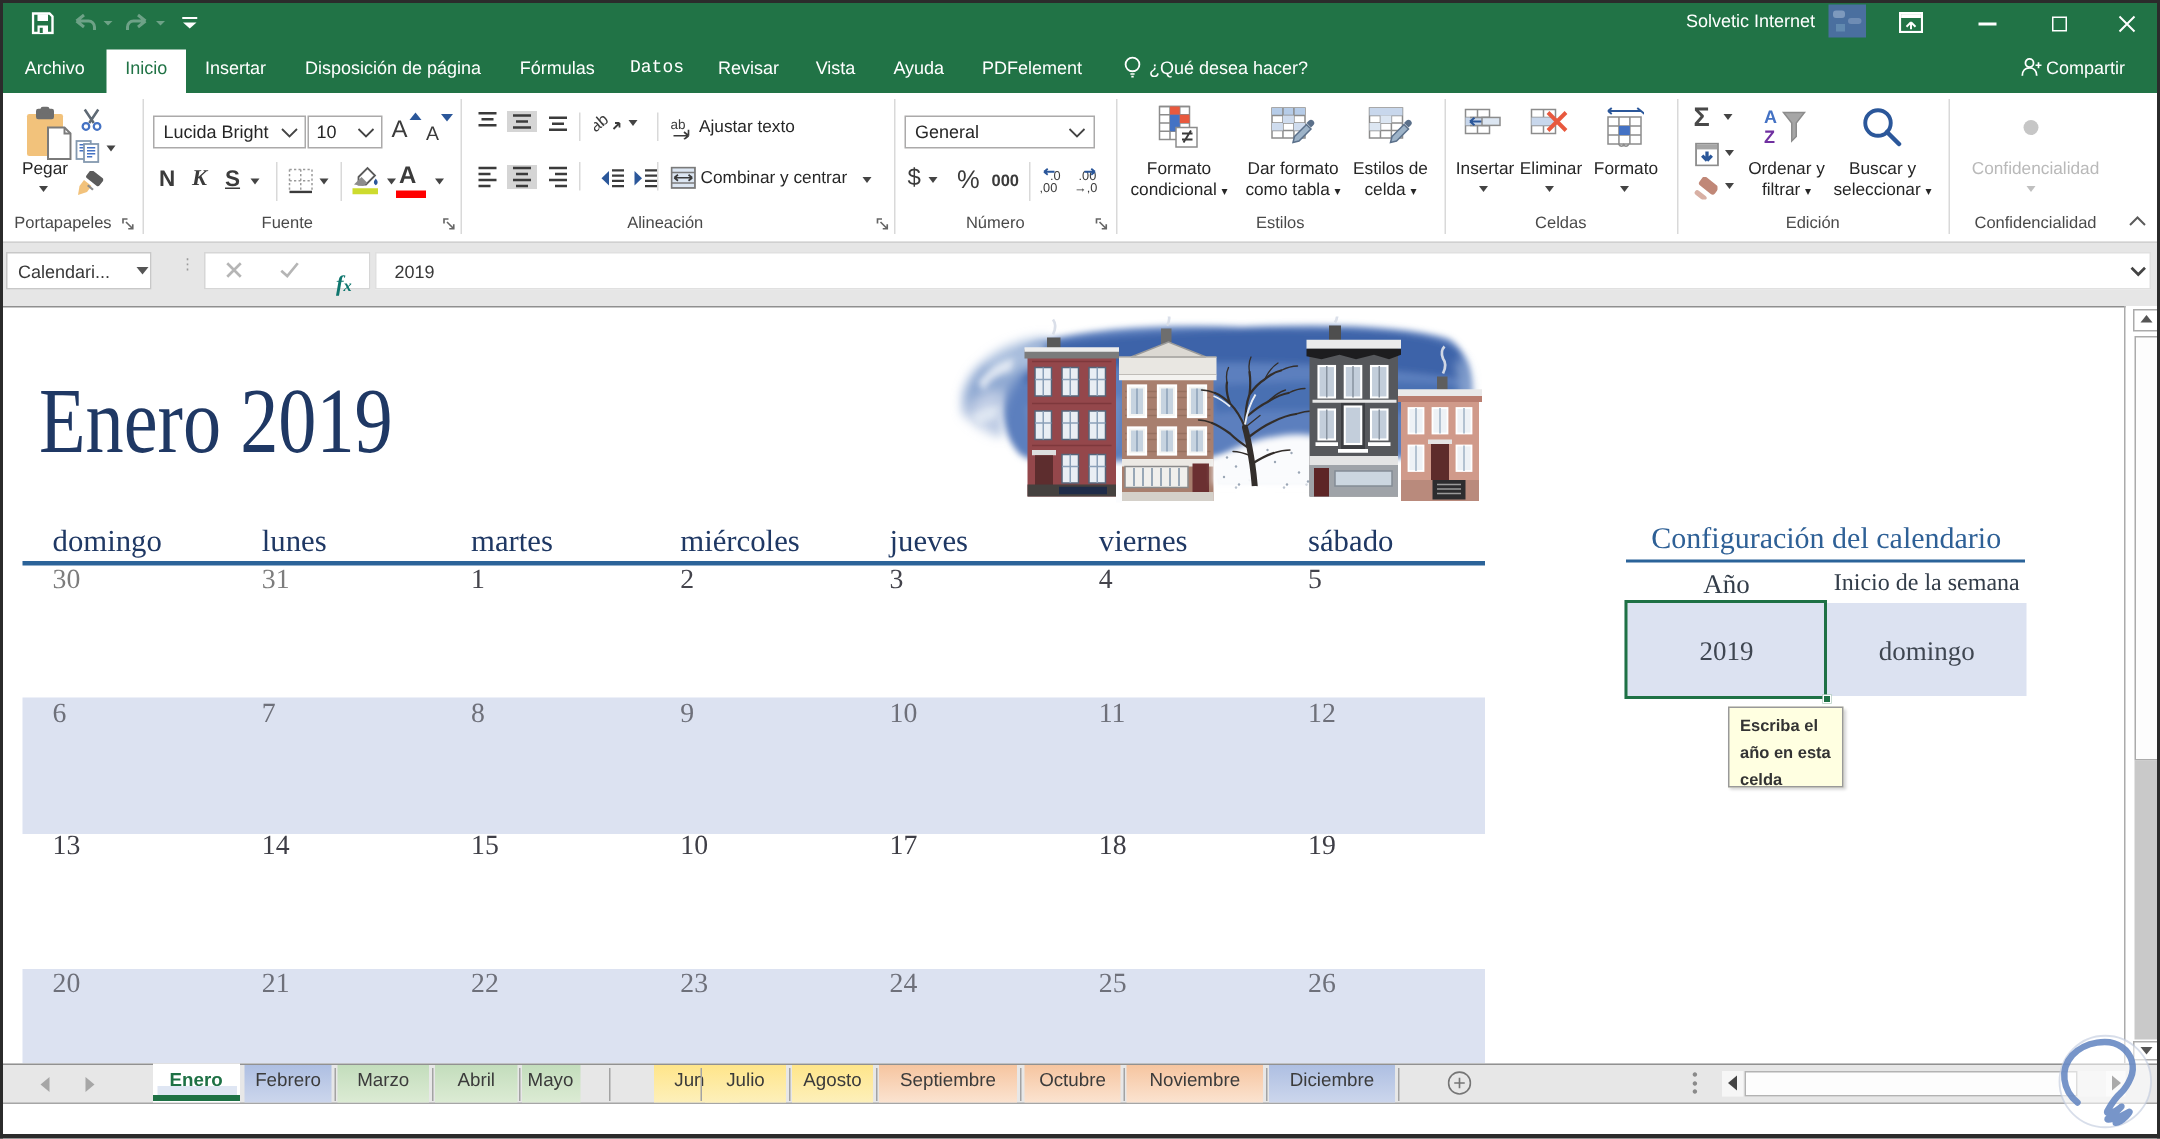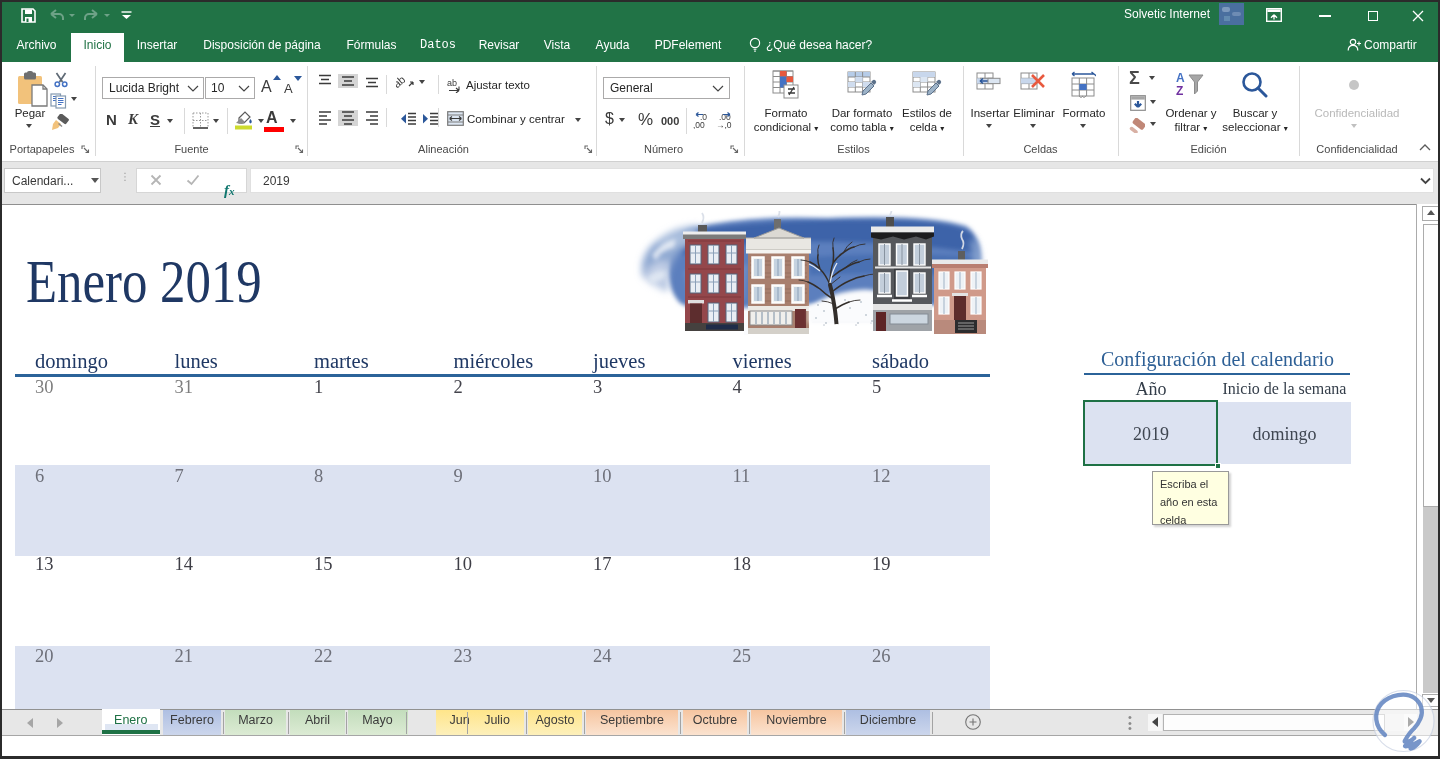--- a/index.html
+++ b/index.html
@@ -630,43 +630,43 @@
     <div class="abs serif" style="left:1084px;top:150px;width:267px;text-align:center;font-size:20px;color:#2e6096;">Configuración del calendario</div>
     <div class="abs" style="left:1084px;top:174.5px;width:266px;height:2.5px;background:#2b6399;"></div>
     <div class="abs serif" style="left:1084px;top:180.8px;width:134px;text-align:center;font-size:18px;color:#333d49;">Año</div>
     <div class="abs serif" style="left:1218px;top:182px;width:133px;text-align:center;font-size:16px;color:#333d49;white-space:nowrap;">Inicio de la semana</div>
     <div class="abs" style="left:1218px;top:204px;width:133px;height:62px;background:#dce2f1;"></div>
     <div class="abs" style="left:1083px;top:202px;width:135px;height:66px;background:#dce2f1;border:2.2px solid #1e7145;"></div>
     <div class="abs serif" style="left:1084px;top:226.3px;width:134px;text-align:center;font-size:18px;color:#3f4651;">2019</div>
     <div class="abs serif" style="left:1218px;top:226.3px;width:133px;text-align:center;font-size:18px;color:#3f4651;">domingo</div>
     <div class="abs" style="left:1215px;top:264.5px;width:6px;height:6px;background:#1e7145;border:1px solid #fff;"></div>
     <div class="abs" style="left:1152px;top:273px;width:77px;height:54px;background:#ffffe1;border:1px solid #999;box-shadow:1.5px 1.5px 2px rgba(0,0,0,0.18);"></div>
-    <div class="abs" style="left:1160px;top:277px;font-size:11px;color:#333;line-height:18px;">Escriba el<br>año en esta<br>celda</div>
+    <div class="abs" style="left:1160px;top:277px;font-size:11px;color:#333;line-height:18px;font-weight:bold;">Escriba el<br>año en esta<br>celda</div>
 
     <div class="abs" style="left:0px;top:6px;width:1417px;height:1px;background:#8f8f8f;"></div>
       <div class="abs" style="left:1416px;top:6px;width:1px;height:505px;background:#ababab;"></div>
     <div class="abs" style="left:1423px;top:309px;width:17px;height:186px;background:#c9c9c9;"></div>
     <div class="abs" style="left:1422px;top:8px;width:18px;height:15px;background:#fff;border:1px solid #ababab;"></div>
     <div class="abs" style="left:1427px;top:12px;width:0;height:0;border-left:4.5px solid transparent;border-right:4.5px solid transparent;border-bottom:5.5px solid #555;"></div>
     <div class="abs" style="left:1423px;top:26px;width:17px;height:283px;background:#fdfdfd;border:1px solid #ababab;"></div>
     <div class="abs" style="left:1422px;top:496px;width:18px;height:13px;background:#fff;border:1px solid #ababab;"></div>
     <div class="abs" style="left:1427px;top:500px;width:0;height:0;border-left:4.5px solid transparent;border-right:4.5px solid transparent;border-top:5.5px solid #555;"></div>
   </div>
 
   <div id="tabbar">
       <div class="abs" style="left:101.5px;top:-1px;width:58.5px;height:2px;background:#fff;"></div>
     <div class="abs" style="left:27px;top:8px;width:0;height:0;border-top:5px solid transparent;border-bottom:5px solid transparent;border-right:6px solid #a6a6a6;"></div>
     <div class="abs" style="left:57px;top:8px;width:0;height:0;border-top:5px solid transparent;border-bottom:5px solid transparent;border-left:6px solid #a6a6a6;"></div>
-    <div class="stab" style="left:101.5px;width:58.5px;background:#fff;color:#1e7145;font-weight:normal;">Enero</div>
+    <div class="stab" style="left:101.5px;width:58.5px;background:#fff;color:#1e7145;font-weight:bold;">Enero</div>
       <div class="abs" style="left:104.5px;top:14px;width:53px;height:6px;background:#dfe6f3;"></div>
     <div class="abs" style="left:101.5px;top:20px;width:58.5px;height:4px;background:#1e7145;"></div>
     <div class="stab" style="left:163px;width:58px;background:linear-gradient(#aebfe2,#ccd6ec);">Febrero</div>
     <div class="stab" style="left:225px;width:61px;background:linear-gradient(#c3ddbc,#dcebd4);">Marzo</div>
     <div class="stab" style="left:290px;width:55px;background:linear-gradient(#c3ddbc,#dcebd4);">Abril</div>
-    <div class="stab" style="left:347.5px;width:60px;background:linear-gradient(#c3ddbc,#dcebd4);">Mayo</div>
+    <div class="stab" style="left:347.5px;width:39px;background:linear-gradient(#c3ddbc,#dcebd4);">Mayo</div>
     <div class="stab" style="left:424px;width:57px;background:linear-gradient(#ffe58a,#fdf0bb);margin-left:12px;">Junio</div>
     <div class="stab" style="left:470px;width:54px;background:linear-gradient(#ffe58a,#fdf0bb);">Julio</div>
     <div class="stab" style="left:528px;width:54px;background:linear-gradient(#ffe58a,#fdf0bb);">Agosto</div>
     <div class="stab" style="left:586px;width:92px;background:linear-gradient(#f6c5a0,#fbe3d0);">Septiembre</div>
     <div class="stab" style="left:683px;width:64px;background:linear-gradient(#f6c5a0,#fbe3d0);">Octubre</div>
     <div class="stab" style="left:751px;width:91px;background:linear-gradient(#f6c5a0,#fbe3d0);">Noviembre</div>
     <div class="stab" style="left:846px;width:84px;background:linear-gradient(#aebfe2,#ccd6ec);">Diciembre</div>
     <div class="abs" style="left:222.5px;top:2px;width:1px;height:22px;background:#a3a3a3;"></div>
       <div class="abs" style="left:287.5px;top:2px;width:1px;height:22px;background:#a3a3a3;"></div>
       <div class="abs" style="left:345.5px;top:2px;width:1px;height:22px;background:#a3a3a3;"></div>

